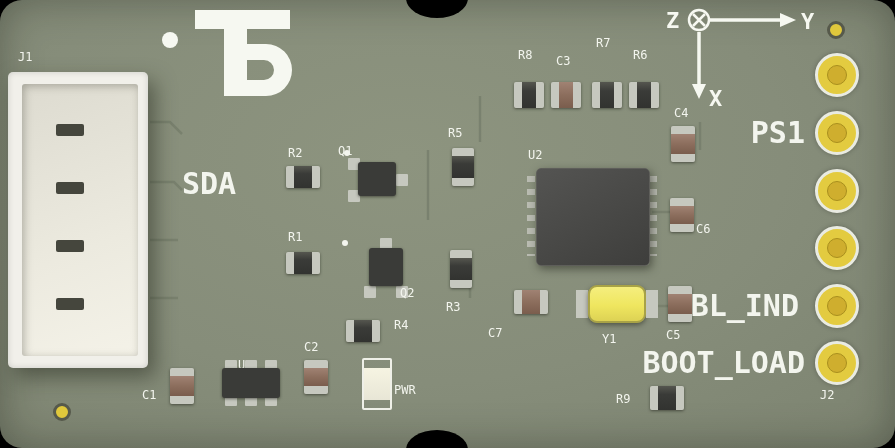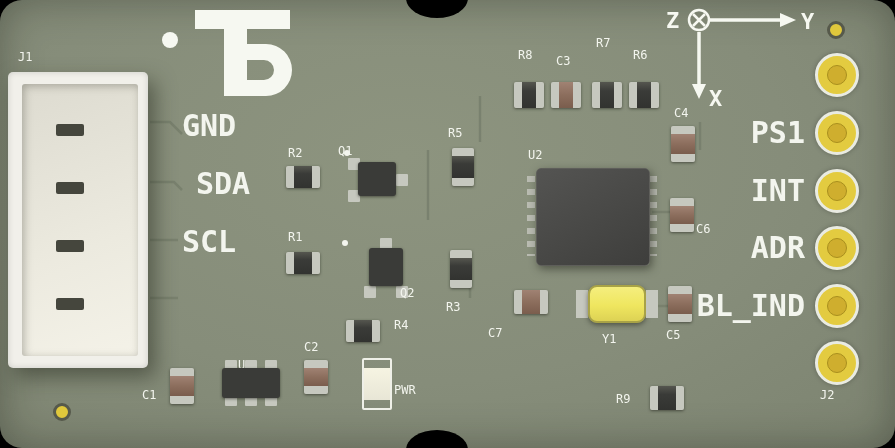--- a/index.html
+++ b/index.html
@@ -91,23 +91,21 @@
     <div class="ref" style="left:18px;top:48px">J1</div>
     <div class="j1">
       <div class="j1-inner">
         <i class="j1-pin" style="top:40px"></i>
         <i class="j1-pin" style="top:98px"></i>
         <i class="j1-pin" style="top:156px"></i>
         <i class="j1-pin" style="top:214px"></i>
       </div>
     </div>
 
-    <div class="sl" style="left:182px;top:111px">GND</div>
-    <div class="sl" style="left:196px;top:169px">SDA</div>
-    <div class="sl" style="left:182px;top:227px">SCL</div>
+    <div class="sl" style="left:182px;top:169px">SDA</div>
 
     <div class="ref" style="left:518px;top:46px">R8</div>
     <div class="ref" style="left:556px;top:52px">C3</div>
     <div class="ref" style="left:596px;top:34px">R7</div>
     <div class="ref" style="left:633px;top:46px">R6</div>
     <div class="cmp row" style="left:514px;top:82px;width:30px;height:26px">
         <i class="pad"></i>
         <i class="body res"></i>
         <i class="pad"></i>
       </div>
@@ -250,23 +248,22 @@
     <div class="ref" style="left:696px;top:220px">C6</div>
 
     <div class="ref" style="left:616px;top:390px">R9</div>
     <div class="cmp row" style="left:650px;top:386px;width:34px;height:24px">
         <i class="pad"></i>
         <i class="body res"></i>
         <i class="pad"></i>
       </div>
 
     <div class="sl" style="right:90px;top:118px;text-align:right">PS1</div>
-    <div class="sl" style="right:90px;top:176px;text-align:right">INT</div>
-    <div class="sl" style="right:90px;top:233px;text-align:right">ADR</div>
-    <div class="sl" style="right:90px;top:291px;text-align:right">BL_IND</div>
+    <div class="sl" style="right:96px;top:291px;text-align:right">BL_IND</div>
+    <div class="sl" style="right:90px;top:348px;text-align:right">BOOT_LOAD</div>
     <div class="goldpad" style="left:815px;top:53px"></div>
     <div class="goldpad" style="left:815px;top:111px"></div>
     <div class="goldpad" style="left:815px;top:169px"></div>
     <div class="goldpad" style="left:815px;top:226px"></div>
     <div class="goldpad" style="left:815px;top:284px"></div>
     <div class="goldpad" style="left:815px;top:341px"></div>
     <div class="ref" style="left:820px;top:386px">J2</div>
 
     <svg class="overlay" style="left:652px;top:2px" width="175" height="108" viewBox="0 0 175 108">
       <text x="14" y="26" font-size="22">Z</text>

